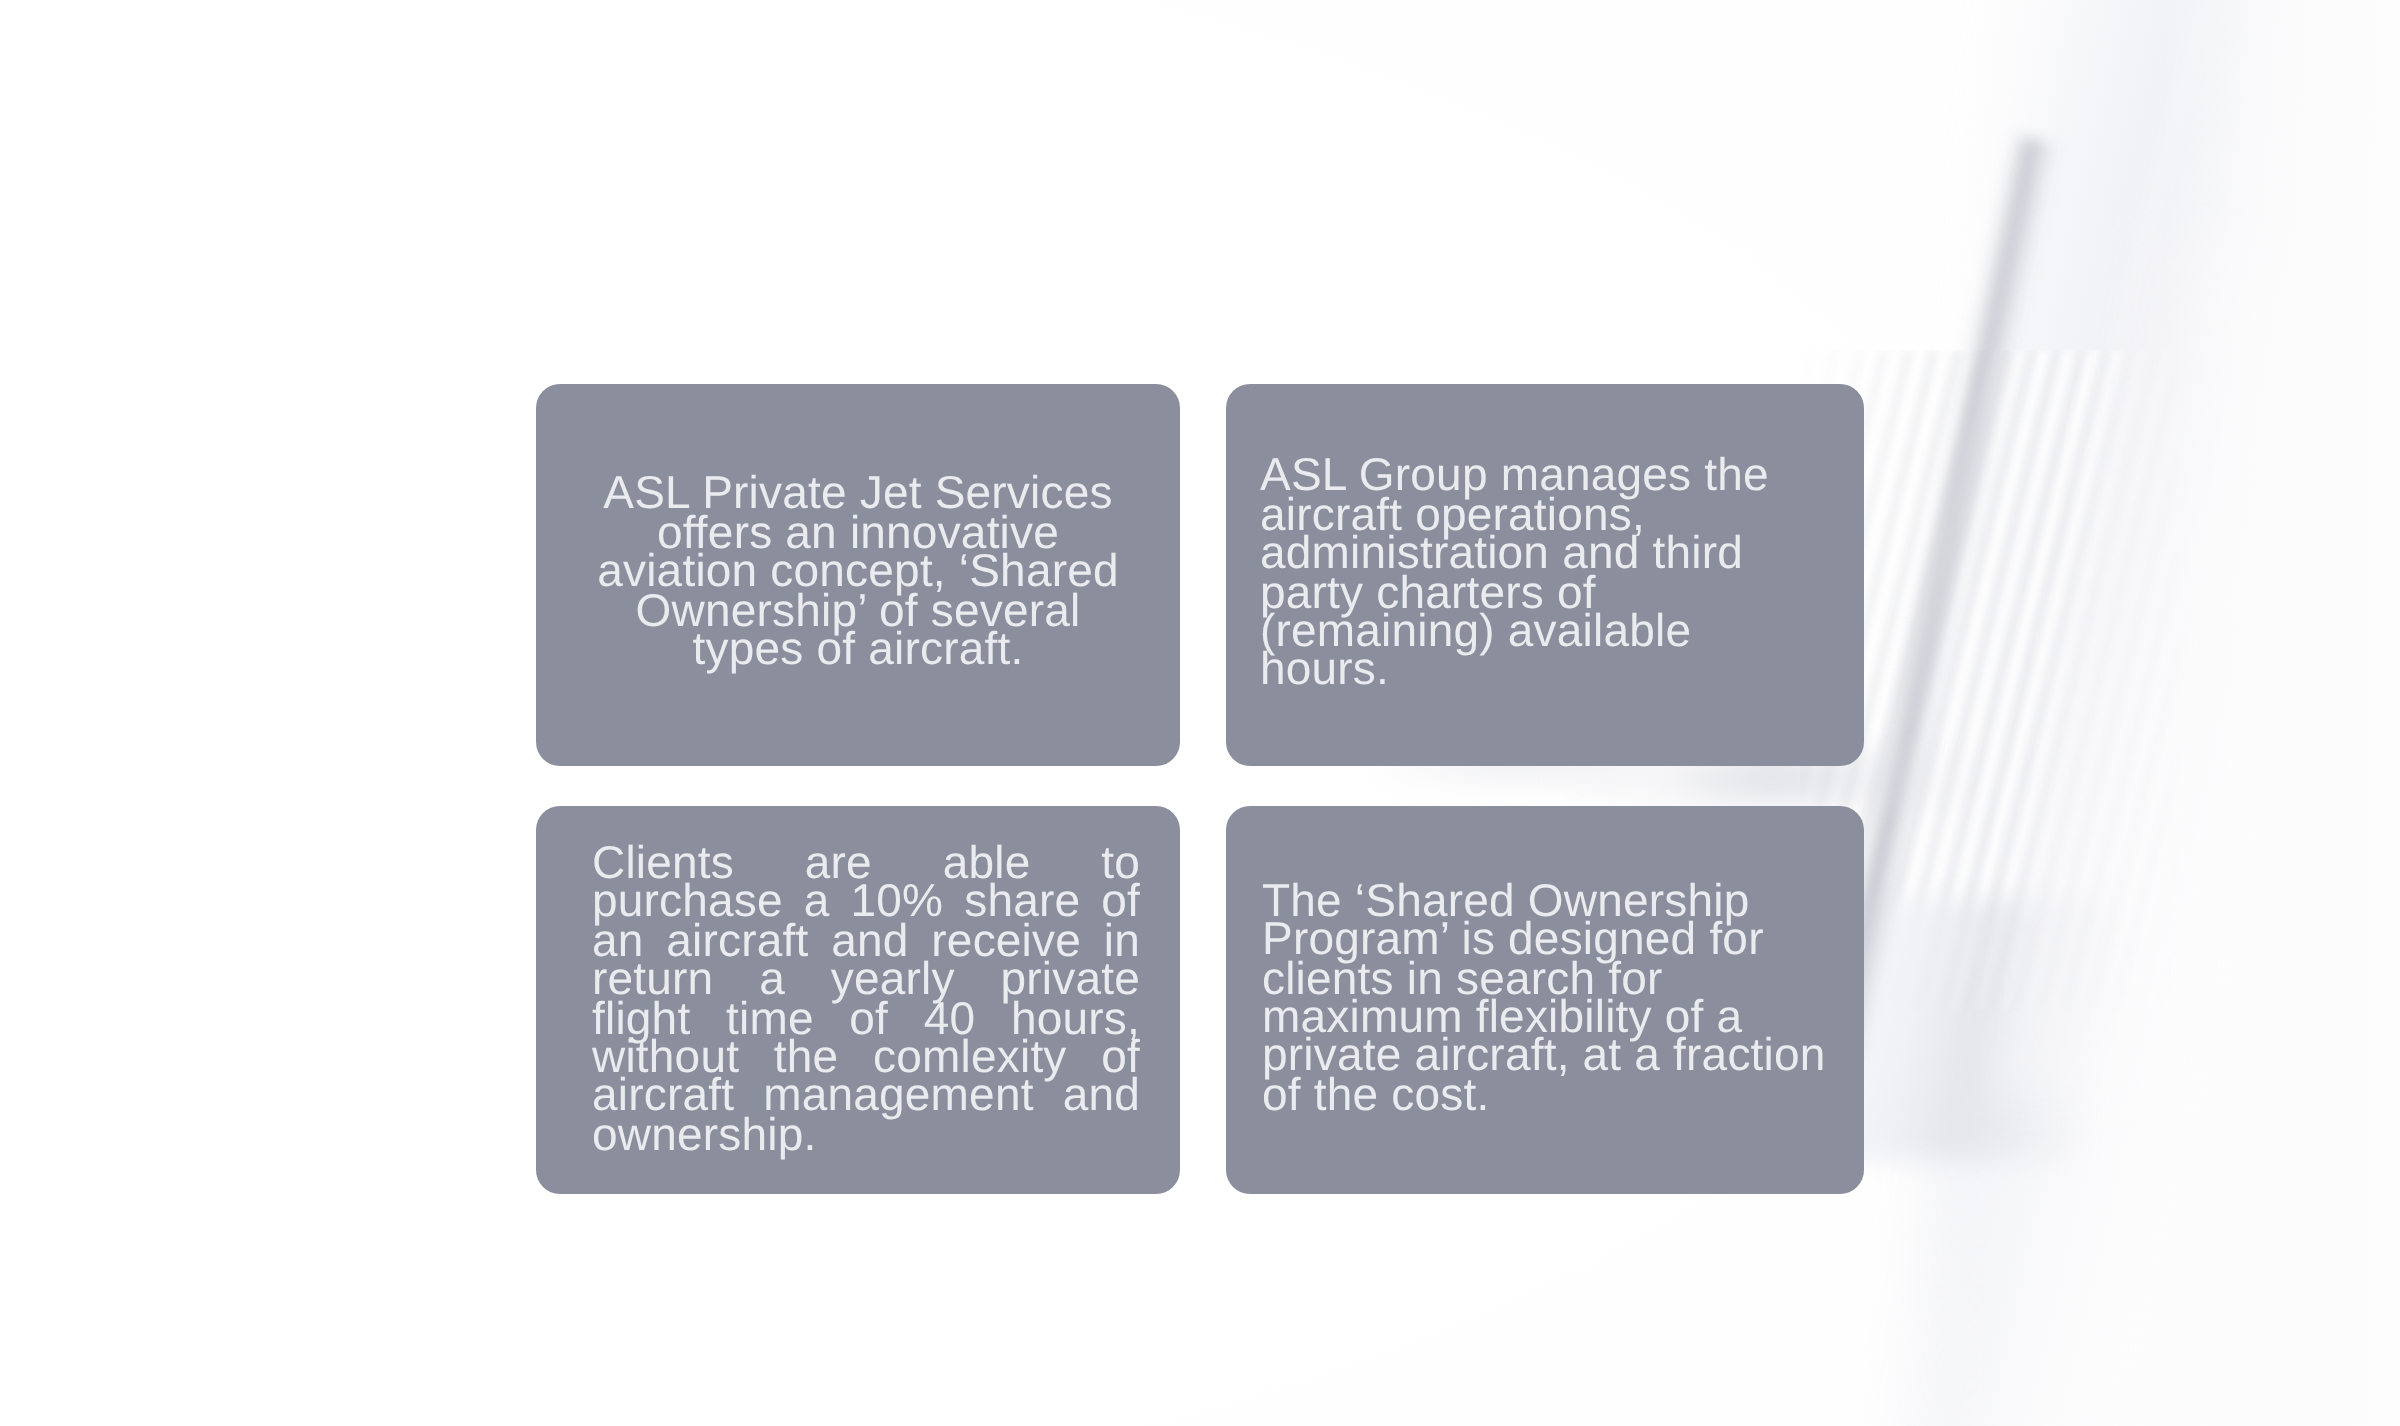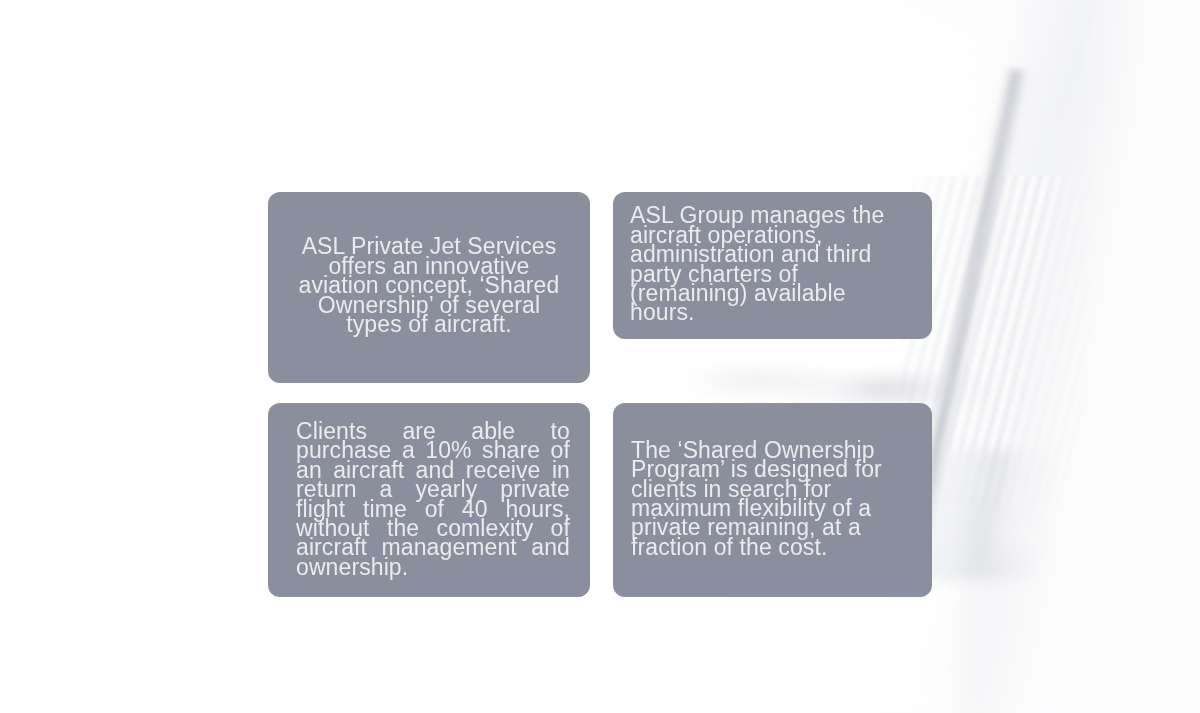--- a/index.html
+++ b/index.html
@@ -134,21 +134,21 @@
   .card {
     position: absolute;
     background: #8b8e9c;
     border-radius: 12px;
     box-sizing: border-box;
     display: flex;
     flex-direction: column;
     justify-content: center;
   }
   .card-1 { left: 268px; top: 192px;  width: 322px; height: 191px; }
-  .card-2 { left: 613px; top: 192px;  width: 319px; height: 147px; }
+  .card-2 { left: 613px; top: 192px;  width: 319px; height: 191px; }
   .card-3 { left: 268px; top: 403px;  width: 322px; height: 194px; }
   .card-4 { left: 613px; top: 403px;  width: 319px; height: 194px; }
 
   .card-text {
     color: #e9ebee;
     font-size: 23px;
     line-height: 19.4px;
     letter-spacing: 0.1px;
     font-weight: 400;
     white-space: pre-line;
@@ -200,16 +200,16 @@
 
   <div class="card card-2">
     <p class="card-text">ASL Group manages the aircraft operations, administration and third party charters of (remaining) available hours.</p>
   </div>
 
   <div class="card card-3">
     <p class="card-text">Clients are able to purchase a 10% share of an aircraft and receive in return a yearly private flight time of 40 hours, without the comlexity of aircraft management and ownership.</p>
   </div>
 
   <div class="card card-4">
-    <p class="card-text">The ‘Shared Ownership Program’ is designed for clients  in search for maximum flexibility of a private remaining, at a fraction of the cost.</p>
+    <p class="card-text">The ‘Shared Ownership Program’ is designed for clients  in search for maximum flexibility of a private aircraft, at a fraction of the cost.</p>
   </div>
 
 </div>
 
 </body></html>

